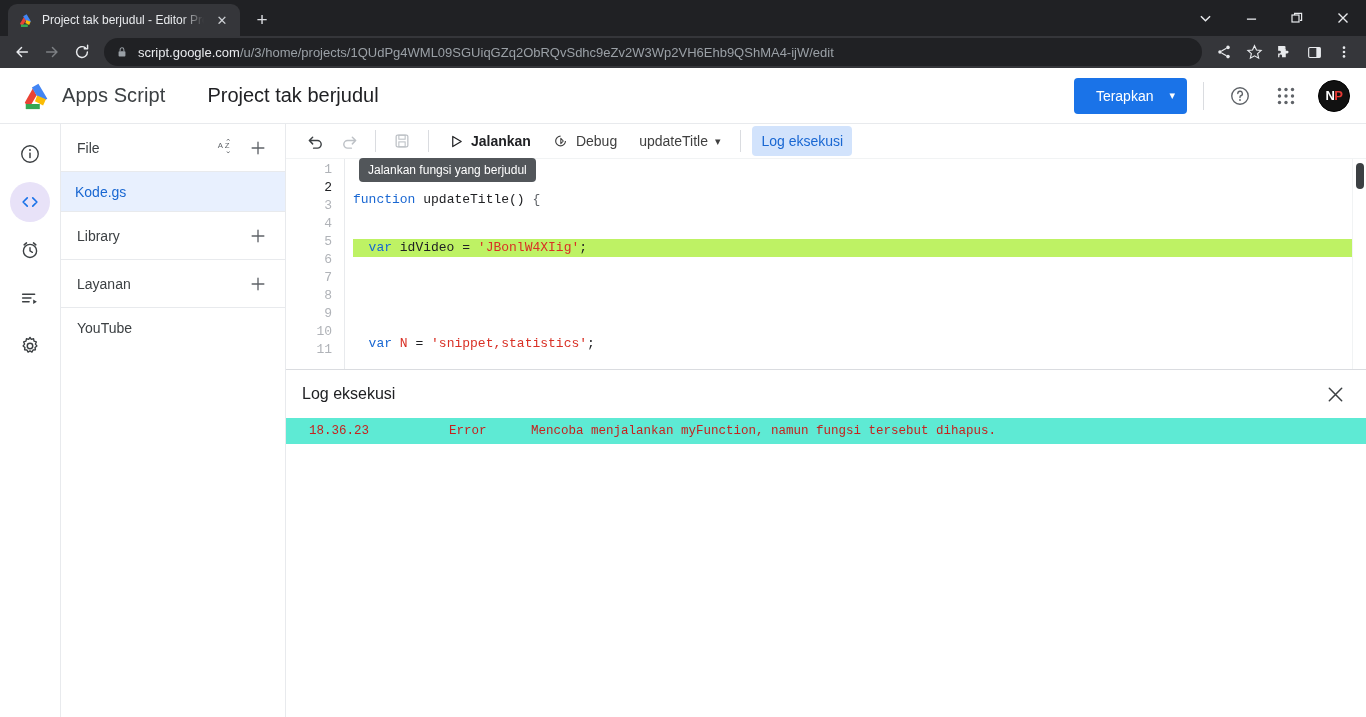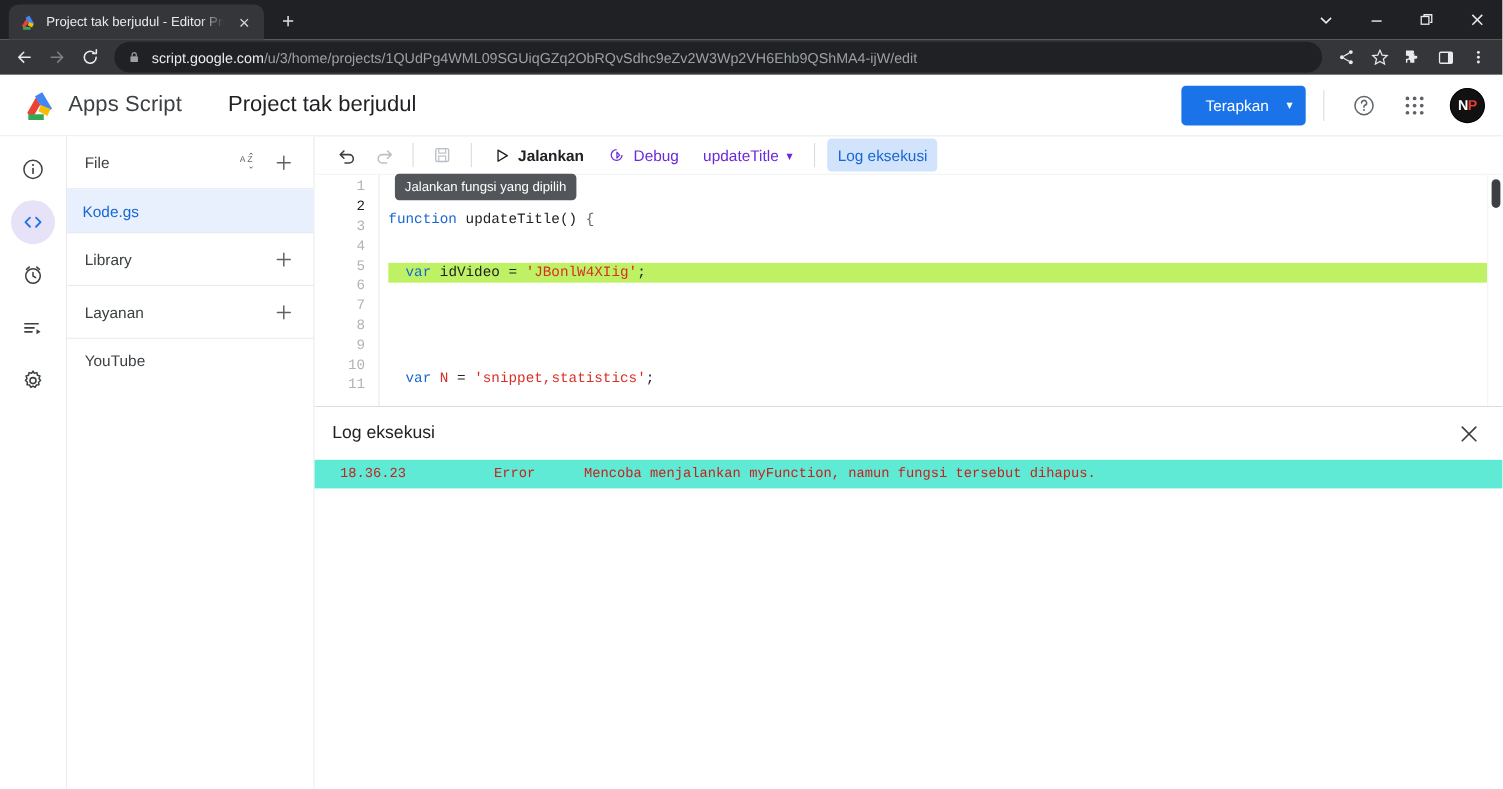--- a/index.html
+++ b/index.html
@@ -115,21 +115,21 @@
     gap: 4px; position: relative; flex: none;
   }
   .ed-icon {
     width: 30px; height: 30px; display: flex; align-items: center; justify-content: center;
     color: #3c4043; border-radius: 4px;
   }
   .ed-icon.disabled { color: #bdc1c6; }
   .ed-div { width: 1px; height: 22px; background: #dadce0; margin: 0 7px; }
   .ed-btn {
     height: 30px; display: flex; align-items: center; gap: 7px; padding: 0 9px;
-    font-size: 14px; color: #6d28d9; border-radius: 4px; background: none;
+    font-size: 14px; color: #404040; border-radius: 4px; background: none;
     border: none; font-family: inherit; white-space: nowrap;
   }
   .ed-btn.bold { font-weight: 700; color: #202124; }
   .ed-btn.highlight { background: #d2e3fc; color: #1967d2; }
   .tooltip {
     position: absolute; left: 73px; top: 34px; background: #52565a; color: #fff;
     font-size: 12px; padding: 5px 9px; border-radius: 4px; white-space: nowrap; z-index: 20;
   }
 
   .code-wrap { flex: none; height: 211px; display: flex; position: relative; overflow: hidden; border-top: 1px solid #f1f3f4; }
@@ -462,21 +462,21 @@
           <span>updateTitle</span>
           <span style="font-size:11px;">▾</span>
         </button>
 
         <span class="ed-div"></span>
 
         <button class="ed-btn highlight">
           <span>Log eksekusi</span>
         </button>
 
-        <div class="tooltip">Jalankan fungsi yang dipilih</div>
+        <div class="tooltip">Jalankan fungsi yang berjudul</div>
       </div>
 
       <div class="code-wrap">
         <div class="code-scroll">
           <div class="gutter">
             <div>1</div>
             <div class="active">2</div>
             <div>3</div>
             <div>4</div>
             <div>5</div>

